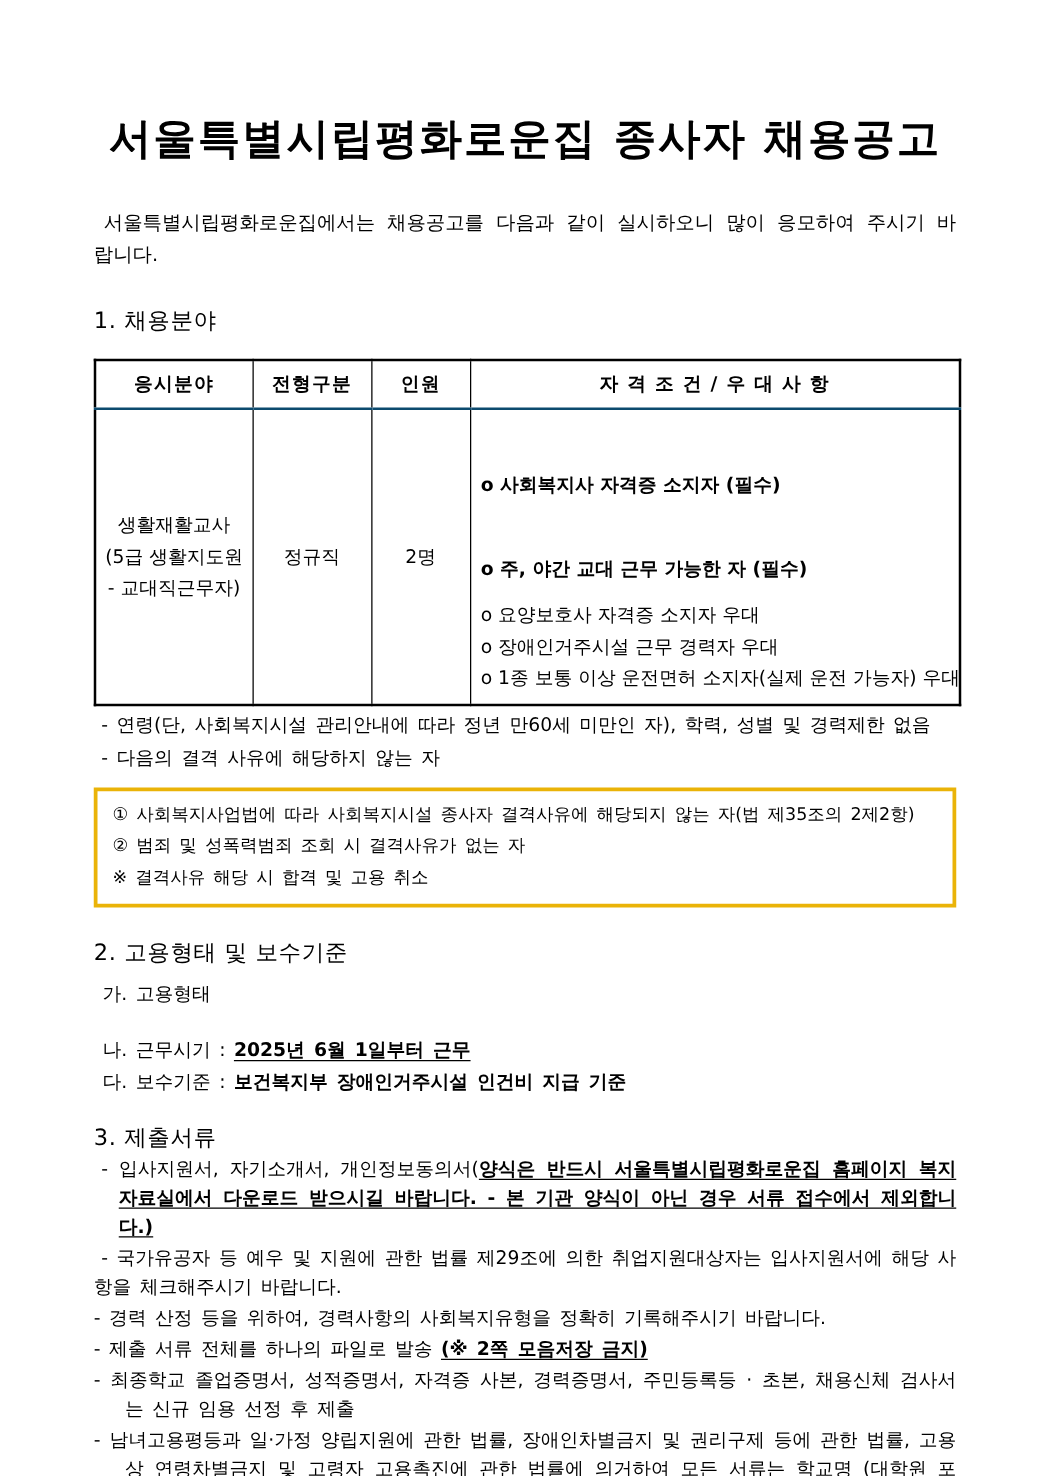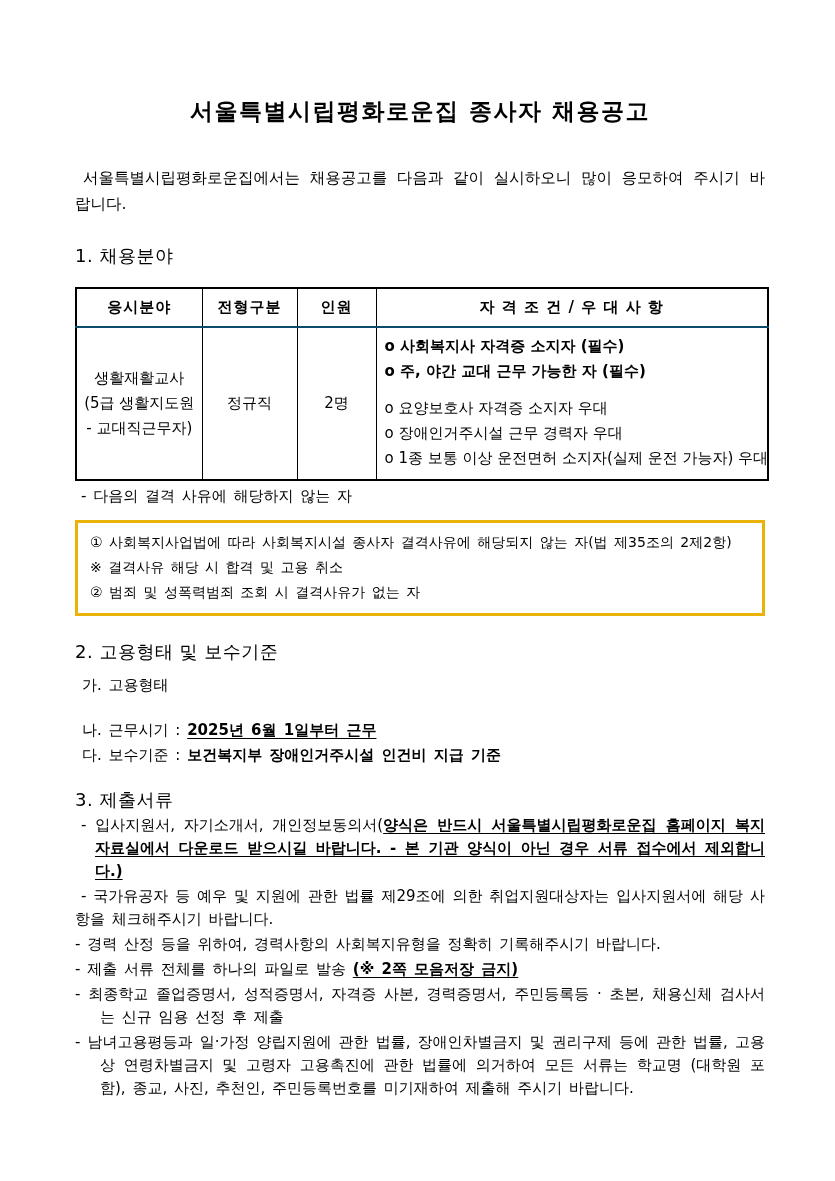--- a/index.html
+++ b/index.html
@@ -7,26 +7,26 @@
   body {
     width: 835px; height: 1181px;
     font-family: "DejaVu Sans", "Liberation Sans", sans-serif;
     color: #000000;
     overflow: hidden;
   }
   .page {
     width: 835px; min-height: 1181px;
     padding: 92px 70px 40px 75px;
   }
-  .bold { font-weight: bold; }
+  .bold { font-weight: bold; margin-top: 42px; }
   .underline { text-decoration: underline; text-underline-offset: 3px; }
 
   .title {
     text-align: center;
-    font-size: 23px;
+    font-size: 34px;
     font-weight: bold;
     letter-spacing: 1.5px;
     line-height: 38px;
   }
   .intro {
     margin-top: 35px;
     font-size: 15.5px;
     line-height: 26px;
     text-align: justify;
     text-indent: 8px;
@@ -151,26 +151,27 @@
           <div class="qual bold">o 주, 야간 교대 근무 가능한 자 (필수)</div>
           <div class="qual-gap"></div>
           <div class="qual">o 요양보호사 자격증 소지자 우대</div>
           <div class="qual">o 장애인거주시설 근무 경력자 우대</div>
           <div class="qual">o 1종 보통 이상 운전면허 소지자(실제 운전 가능자) 우대</div>
         </td>
       </tr>
     </tbody>
   </table>
 
+  <div class="common-item">- 연령(단, 사회복지시설 관리안내에 따라 정년 만60세 미만인 자), 학력, 성별 및 경력제한 없음</div>
   <div class="common-item">- 다음의 결격 사유에 해당하지 않는 자</div>
 
   <div class="disq-box">
     <div class="box-line">① 사회복지사업법에 따라 사회복지시설 종사자 결격사유에 해당되지 않는 자(법 제35조의 2제2항)</div>
+    <div class="box-line">② 범죄 및 성폭력범죄 조회 시 결격사유가 없는 자</div>
     <div class="box-line">※ 결격사유 해당 시 합격 및 고용 취소</div>
-    <div class="box-line">② 범죄 및 성폭력범죄 조회 시 결격사유가 없는 자</div>
   </div>
 
   <div class="sec-heading s2">2. 고용형태 및 보수기준</div>
   <div class="line sub-a">가. 고용형태</div>
   <div class="sub-gap"></div>
   <div class="line sub-b"><span>나. 근무시기 : </span><span class="bold underline">2025년 6월 1일부터 근무</span></div>
   <div class="line sub-c"><span>다. 보수기준 : </span><span class="bold">보건복지부 장애인거주시설 인건비 지급 기준</span></div>
 
   <div class="sec-heading s3">3. 제출서류</div>
 

